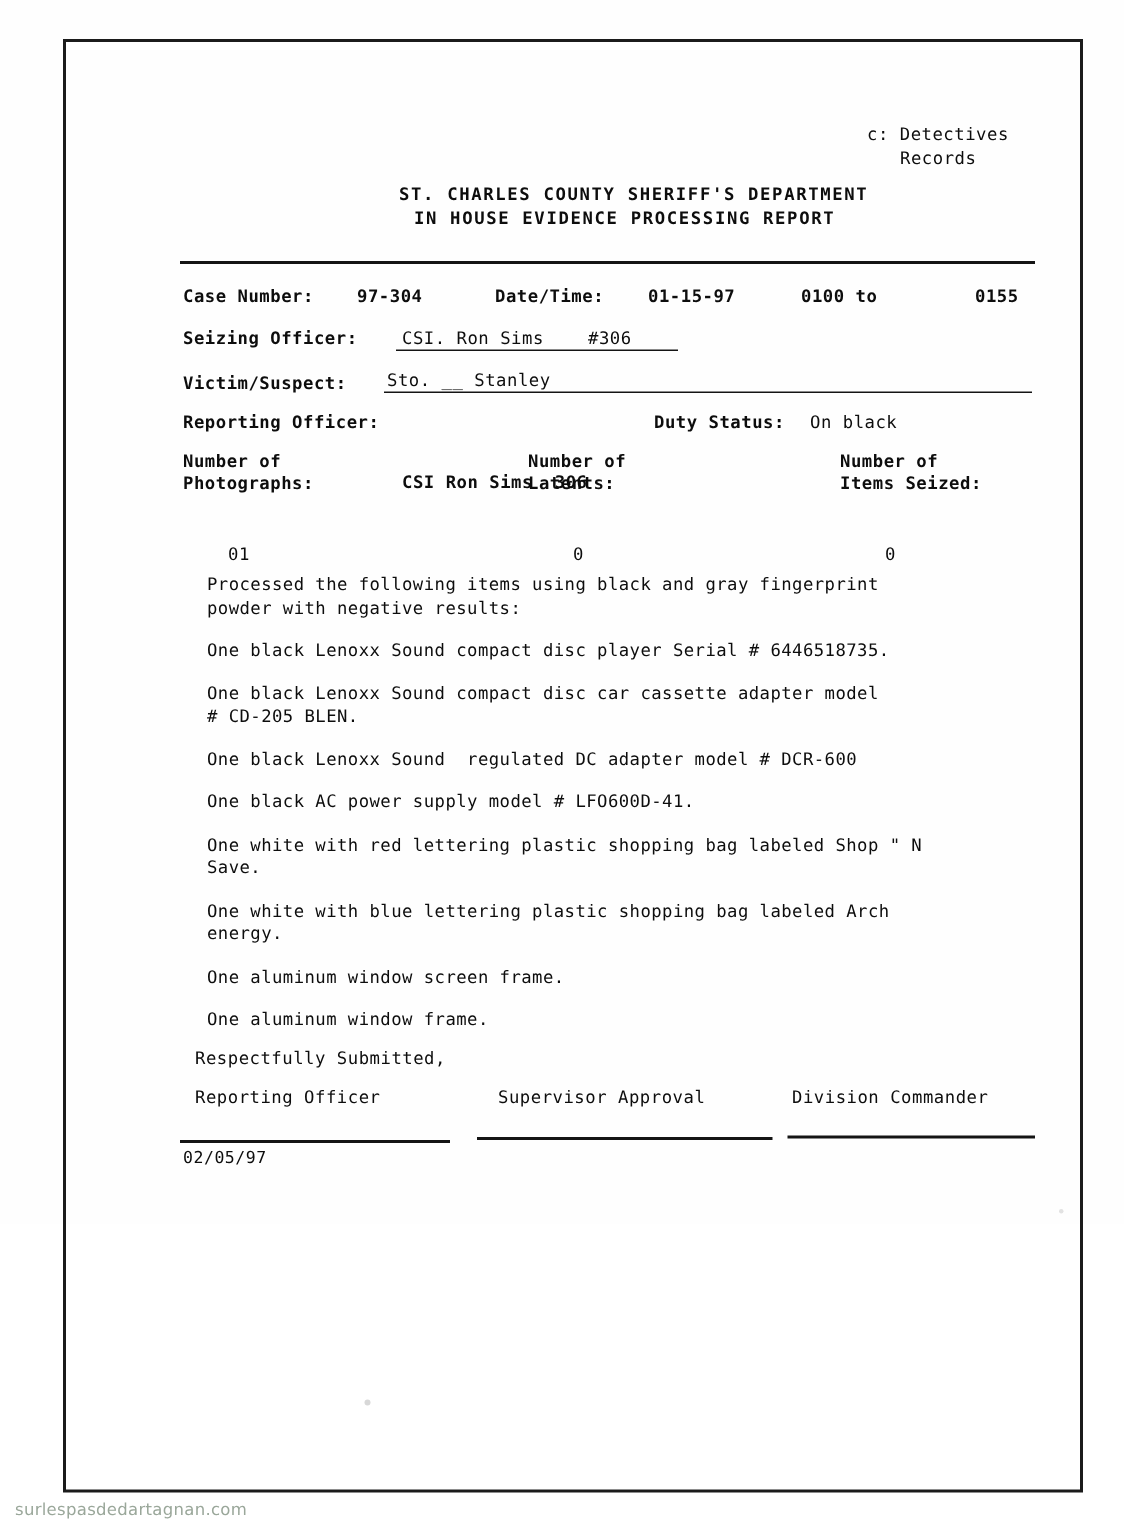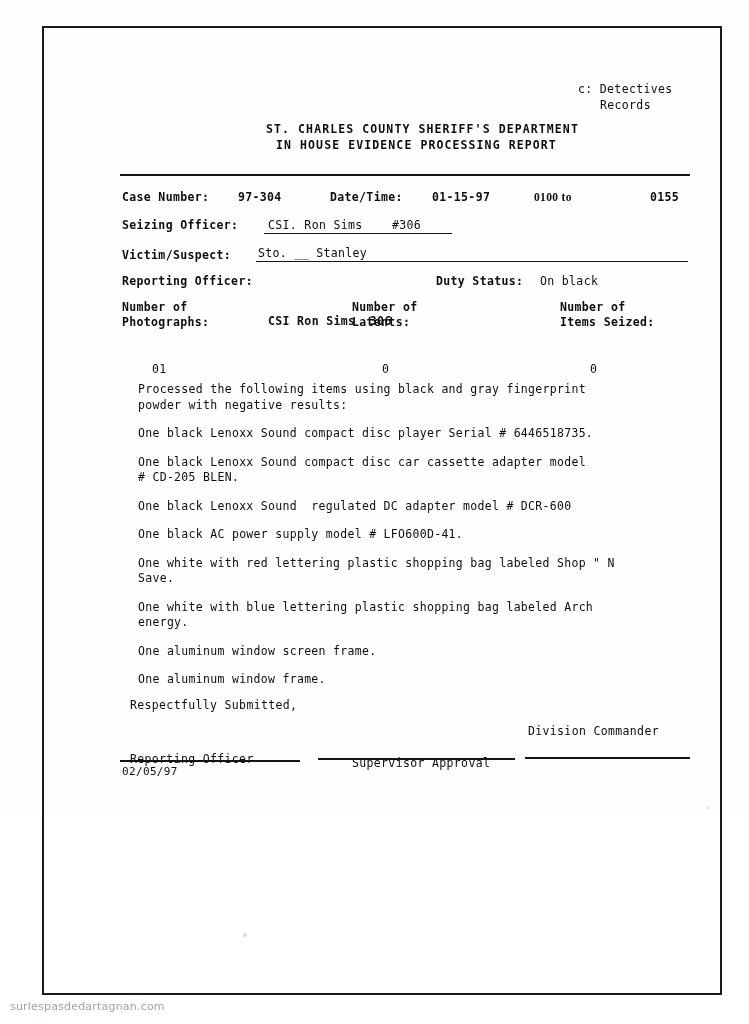--- a/index.html
+++ b/index.html
@@ -69,21 +69,21 @@
     top: 174px;
     width: 570px;
     height: 1.6px;
   }
 
   
   #f-case-label   { left: 122px; top: 190px; font-weight: bold; }
   #f-case-value   { left: 238px; top: 190px; font-weight: bold; }
   #f-date-label   { left: 330px; top: 190px; font-weight: bold; }
   #f-date-value   { left: 432px; top: 190px; font-weight: bold; }
-  #f-time-from    { left: 534px; top: 190px; font-weight: bold; font-family: Liberation Serif, serif; }
+  #f-time-from    { left: 534px; top: 190px; font-weight: bold; }
   #f-time-to      { left: 650px; top: 190px; font-weight: bold; }
 
   #f-seizing-label { left: 122px; top: 218px; font-weight: bold; }
   #f-seizing-value { left: 268px; top: 218px; }
   #f-seizing-badge { left: 392px; top: 218px; }
   #rule-seizing {
     left: 264px; top: 233px; width: 188px; height: 1.4px;
   }
 
   #f-victim-label  { left: 122px; top: 248px; font-weight: bold; }
@@ -136,22 +136,22 @@
     letter-spacing: 0.3px;
     color: #0d0d0d;
     margin: 0 0 13px 0;
     white-space: pre-wrap;
   }
   .para:last-child { margin-bottom: 0; }
 
   
   #closing-line { left: 130px; top: 698px; }
 
-  #sig-label-1 { left: 130px; top: 752px; }
-  #sig-label-2 { left: 352px; top: 724px; margin-top: 32px; }
+  #sig-label-1 { left: 130px; top: 724px; }
+  #sig-label-2 { left: 332px; top: 724px; }
   #sig-label-3 { left: 528px; top: 724px; }
 
   #sig-rule-1 { left: 120px; top: 760px; width: 180px; height: 1.6px; }
   #sig-rule-2 { left: 318px; top: 758px; width: 197px; height: 1.6px; }
   #sig-rule-3 { left: 525px; top: 757px; width: 165px; height: 1.6px; }
 
   #sig-date { left: 122px; top: 764px; font-size: 11px; }
 
   
   .speck {

